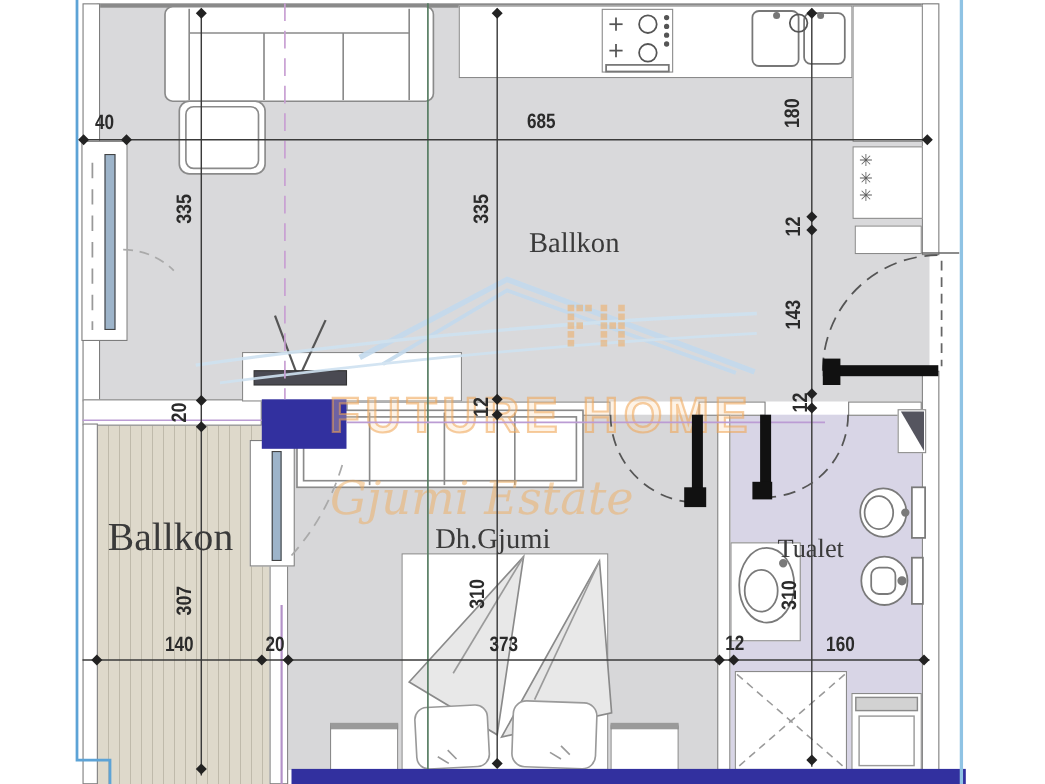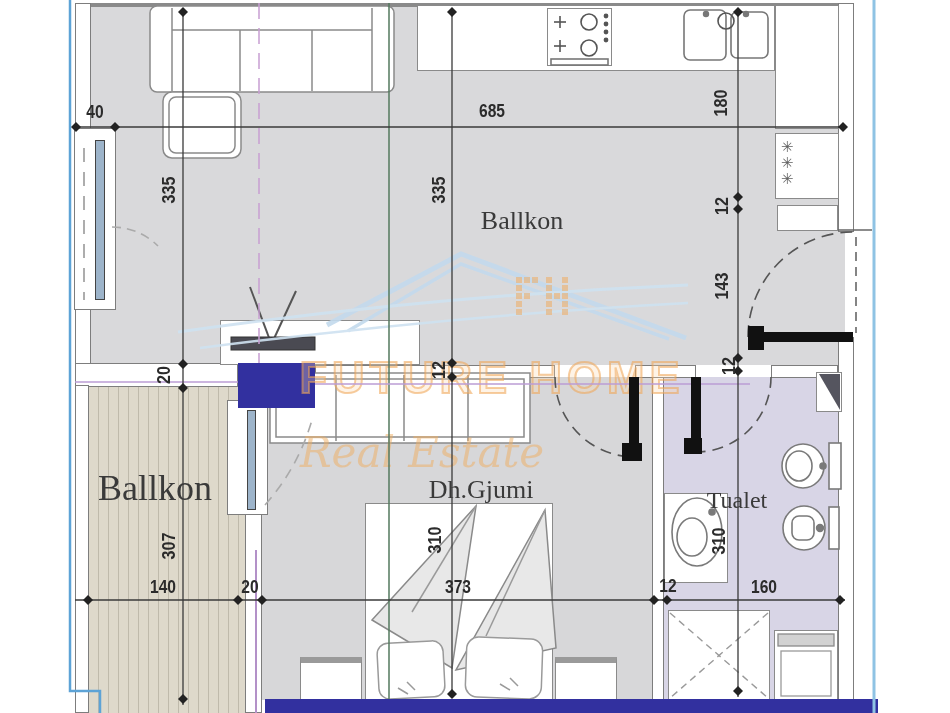--- a/index.html
+++ b/index.html
@@ -186,21 +186,21 @@
       <rect x="546" y="293" width="6" height="6"></rect>
         <rect x="554" y="293" width="6" height="6"></rect>
         <rect x="562" y="293" width="6" height="6"></rect>
       <rect x="546" y="301" width="6" height="6"></rect>
         <rect x="562" y="301" width="6" height="6"></rect>
       <rect x="546" y="309" width="6" height="6"></rect>
         <rect x="562" y="309" width="6" height="6"></rect>
     </g>
   </svg>
   <div id="wm-title">FUTURE HOME</div>
-  <div id="wm-sub">Real Estate</div>
+  <div id="wm-sub">Gjumi Estate</div>
 
   <svg class="svglayer" style="z-index:45;" viewBox="0 0 950 713">
     <line x1="389" y1="3" x2="389" y2="699" stroke="#53795e" stroke-width="1.5"></line>
     <line x1="259" y1="3" x2="259" y2="363" stroke="#c79ed2" stroke-width="1.5" stroke-dasharray="16 9"></line>
     <line x1="256" y1="550" x2="256" y2="713" stroke="#b391c8" stroke-width="2"></line>
     <line x1="75" y1="382" x2="238" y2="382" stroke="#bb9cd4" stroke-width="1.5"></line>
     <line x1="315" y1="384" x2="750" y2="384" stroke="#bb9cd4" stroke-width="1.5"></line>
     <polyline points="70,0 70,691 100,691 100,713" fill="none" stroke="#5da3d6" stroke-width="2.5"></polyline>
     <line x1="874" y1="0" x2="874" y2="713" stroke="#8fc3e4" stroke-width="3"></line>
   </svg>
@@ -263,21 +263,21 @@
     </g>
 
     <path d="M265,505 Q298,468 312,420" fill="none" stroke="#aaaaaa" stroke-width="1.6" stroke-dasharray="10 7"></path>
 
     <path d="M112,227 A65,65 0 0 1 158,246" fill="none" stroke="#aaaaaa" stroke-width="1.6" stroke-dasharray="9 6"></path>
     <line x1="84" y1="148" x2="84" y2="300" stroke="#999" stroke-width="1.6" stroke-dasharray="14 10"></line>
   </svg>
 
   <div class="roomlabel" style="left:522px;top:221px;font-size:26px;">Ballkon</div>
   <div class="roomlabel" style="left:155px;top:488px;font-size:36px;">Ballkon</div>
-  <div class="roomlabel" style="left:481px;top:490px;font-size:26px;">Dh.Gjumi</div>
+  <div class="roomlabel" style="left:448px;top:490px;font-size:26px;">Dh.Gjumi</div>
   <div class="roomlabel" style="left:737px;top:500px;font-size:24px;">Tualet</div>
 
   <div class="dimlabel" style="left:95px;top:112px;">40</div>
   <div class="dimlabel" style="left:492px;top:111px;">685</div>
   <div class="dimlabel" style="left:163px;top:587px;">140</div>
   <div class="dimlabel" style="left:250px;top:587px;">20</div>
   <div class="dimlabel" style="left:458px;top:587px;">373</div>
   <div class="dimlabel" style="left:668px;top:586px;">12</div>
   <div class="dimlabel" style="left:764px;top:587px;">160</div>
 

